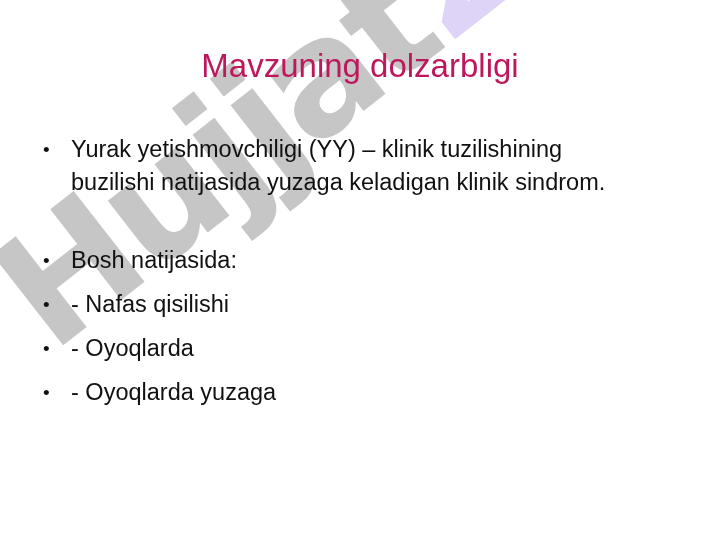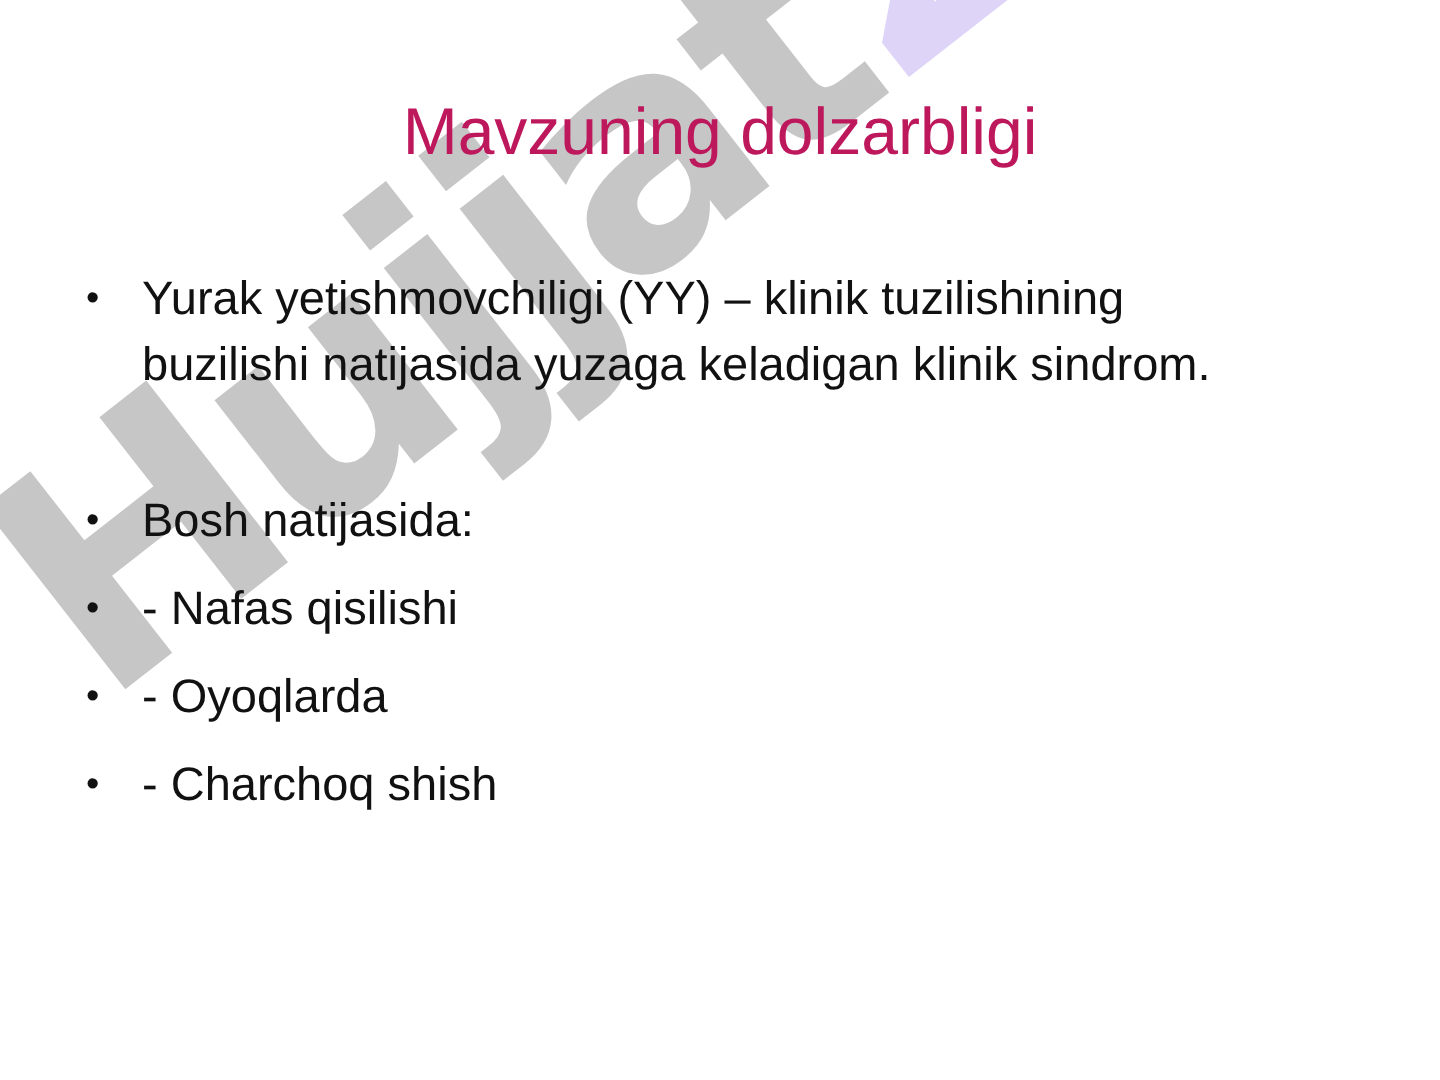--- a/index.html
+++ b/index.html
@@ -135,18 +135,18 @@
       <span class="bullet-text">- Nafas qisilishi</span>
     </div>
 
     <div class="bullet-row item-row">
       <span class="bullet-dot">•</span>
       <span class="bullet-text">- Oyoqlarda</span>
     </div>
 
     <div class="bullet-row item-row">
       <span class="bullet-dot">•</span>
-      <span class="bullet-text">- Charchoq shish</span>
+      <span class="bullet-text">- Oyoqlarda yuzaga</span>
     </div>
 
   </div>
 
 </div>
 
 </body></html>

